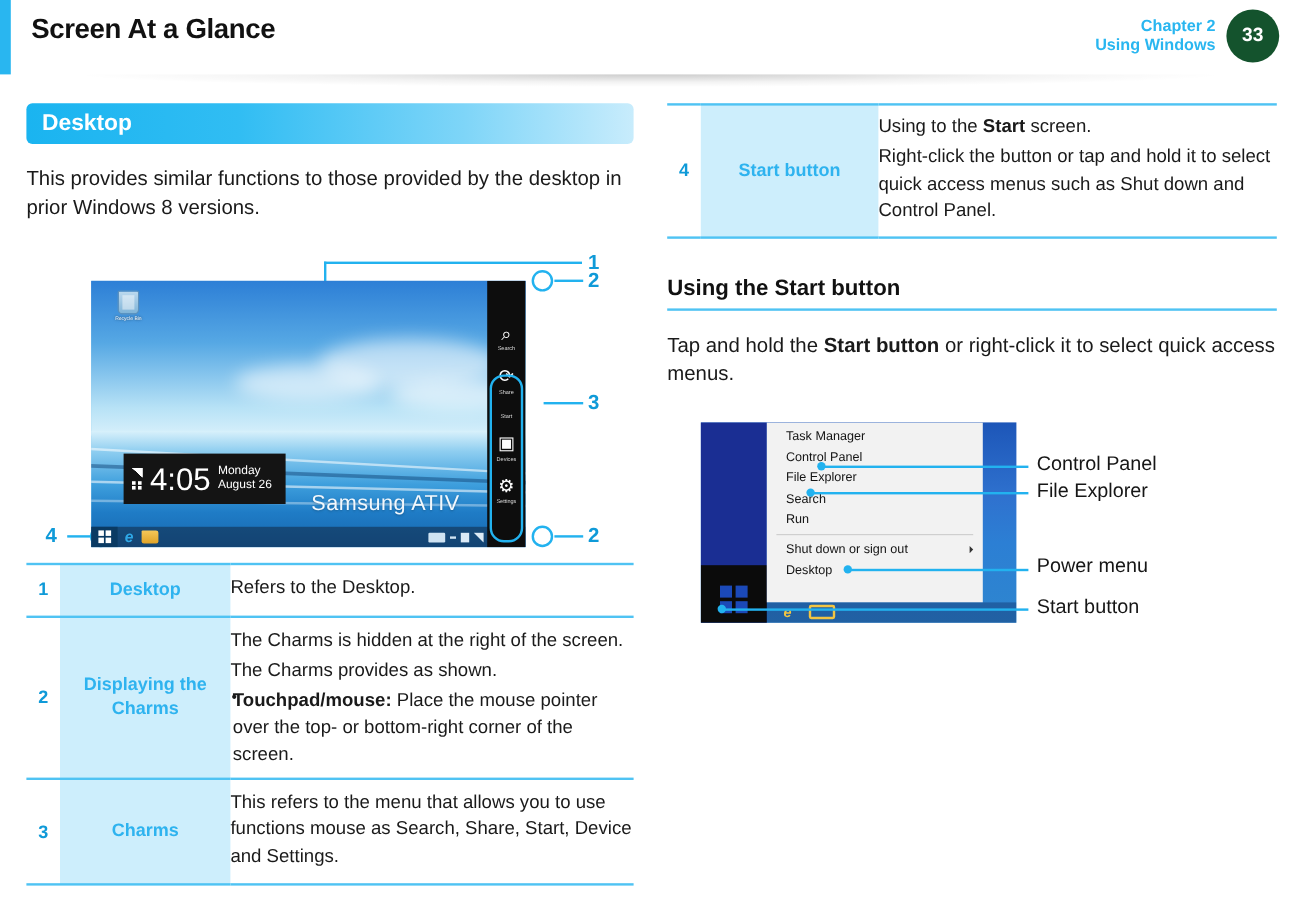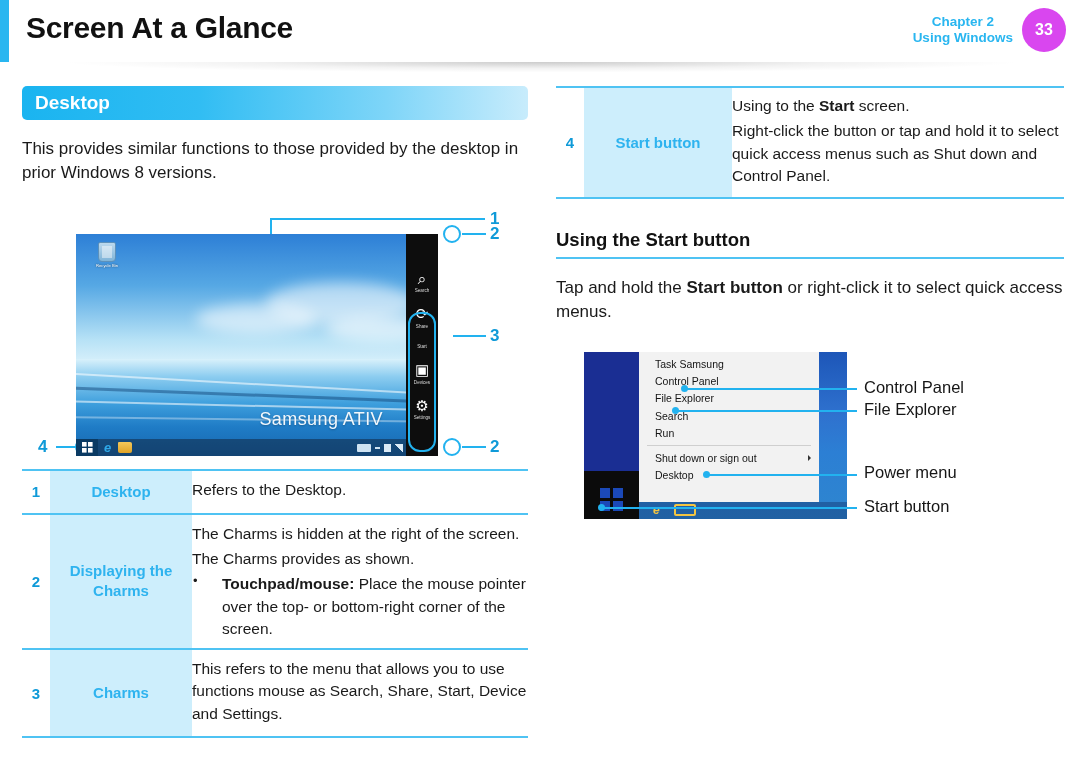--- a/index.html
+++ b/index.html
@@ -11,34 +11,34 @@
   }
   .page { position: relative; width: 1080px; height: 766px; background: #fff; }
 
   
   .hdr-leftbar {
     position: absolute; left: 0; top: 0; width: 9px; height: 62px;
     background: #29b6f0;
   }
   .hdr-title {
     position: absolute; left: 26px; top: 11px;
-    font-size: 30px; font-weight: bold; color: #111;
+    font-size: 23px; font-weight: bold; color: #111;
     letter-spacing: -0.3px;
   }
   .hdr-right {
     position: absolute; right: 14px; top: 8px;
     display: flex; align-items: center; gap: 9px;
   }
   .hdr-chapter {
-    text-align: center; line-height: 1.22;
+    text-align: right; line-height: 1.22;
     color: #29b6f0; font-size: 13.5px; font-weight: bold;
   }
   .hdr-pagecircle {
     width: 44px; height: 44px; border-radius: 50%;
-    background: #d946ef; color: #fff;
+    background: #14532d; color: #fff;
     display: flex; align-items: center; justify-content: center;
     font-size: 16px; font-weight: bold;
   }
   .hdr-shadow {
     position: absolute; left: 9px; top: 62px; width: 1065px; height: 14px;
     background: radial-gradient(ellipse 60% 100% at 50% 0%, rgba(0,0,0,0.20) 0%, rgba(0,0,0,0.05) 45%, rgba(0,0,0,0) 75%);
   }
 
   
   .col-left  { position: absolute; left: 22px;  top: 86px; width: 506px; }
@@ -203,21 +203,21 @@
     color: #0f9ad8;
   }
   .c-lbl {
     width: 142px; text-align: center; background: #cdeefc;
     font-size: 15px; font-weight: bold; color: #2eb3ef; line-height: 1.35;
     padding: 8px 6px;
   }
   .c-desc { padding-left: 14px; font-size: 15.5px; color: #1a1a1a; line-height: 1.44; }
   .c-desc p { margin-bottom: 3px; }
   .c-desc ul { list-style: none; margin-top: 2px; }
-  .c-desc li { position: relative; padding-left: 30px; }
+  .c-desc li { position: relative; padding-left: 2px; }
   .c-desc li:before {
     content: "•"; position: absolute; left: 1px; top: -1px; font-size: 13px;
   }
   .c-desc b { font-weight: bold; }
 
   .tbl-right td { padding: 7px 0; }
   .tbl-right .c-lbl { width: 148px; padding: 14px 6px; }
 
   
   .subhead {
@@ -329,20 +329,31 @@
         <div class="streak s1"></div>
         <div class="streak s2"></div>
         <div class="streak s3"></div>
         <div class="streak s4"></div>
 
         <div class="recycle">
           <div class="recycle-ico"></div>
           <div class="recycle-lbl">Recycle Bin</div>
         </div>
 
+        <div class="clocktile">
+          <div class="clock-ind">
+            <div class="bars"></div>
+            <div class="winmk"></div>
+          </div>
+          <div class="clock-time">4:05</div>
+          <div>
+            <div class="clock-date">Monday</div>
+            <div class="clock-date">August 26</div>
+          </div>
+        </div>
 
         <div class="wmark">Samsung  ATIV</div>
 
         <div class="taskbar">
           <div class="tb-start">
             <div class="tb-winmk"></div>
           </div>
           <div class="tb-ie">e</div>
           <div class="tb-folder"></div>
           <div class="tb-tray">
@@ -434,21 +445,21 @@
     </div>
 
     <div class="smfig">
 
       <div class="smshot">
         <div class="smshot-left"></div>
         <div class="smshot-black"></div>
         <div class="sm-winbtn"></div>
 
         <div class="smmenu">
-          <div class="smmenu-item">Task Samsung</div>
+          <div class="smmenu-item">Task Manager</div>
           <div class="smmenu-item">Control Panel</div>
           <div class="smmenu-item">File Explorer</div>
           <div class="smmenu-item">Search</div>
           <div class="smmenu-item">Run</div>
           <div class="smmenu-sep"></div>
           <div class="smmenu-item">Shut down or sign out
             <span class="sm-arrow"></span>
           </div>
           <div class="smmenu-item">Desktop</div>
         </div>

